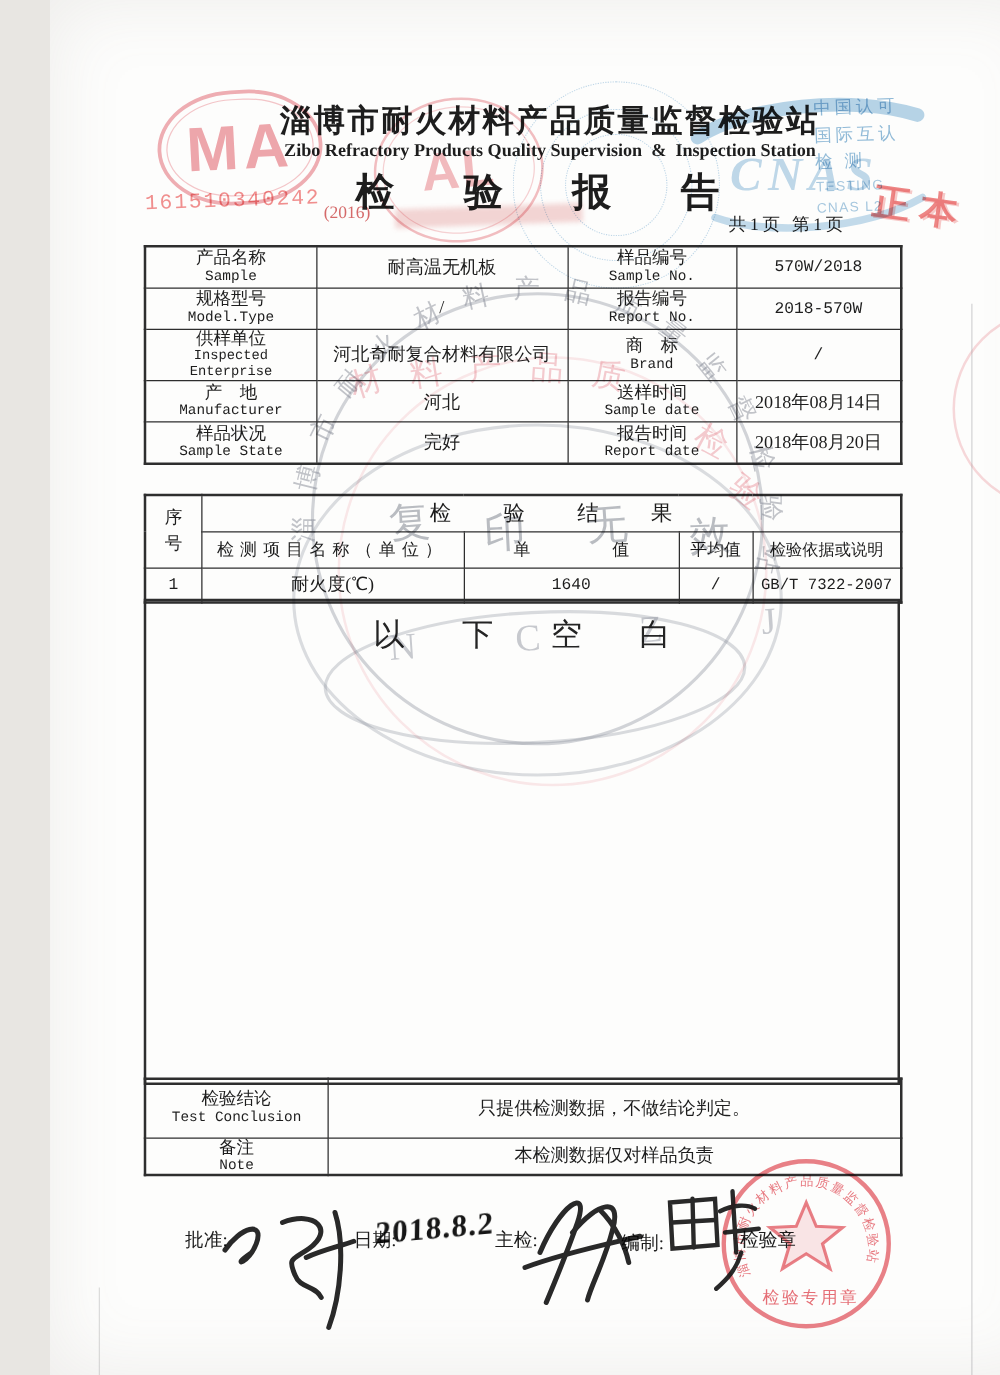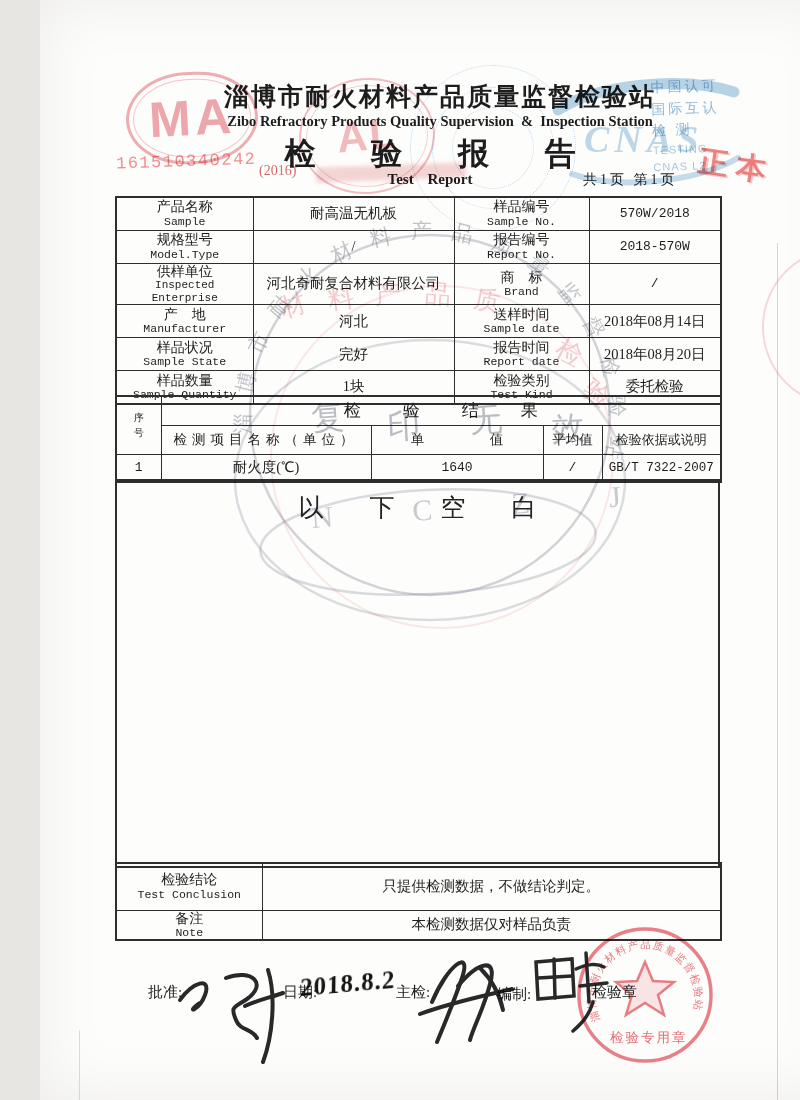--- a/index.html
+++ b/index.html
@@ -19,21 +19,21 @@
   
   table{border-collapse:collapse;table-layout:fixed;}
   td{border:1px solid #2e2e2e;padding:0 2px;text-align:center;vertical-align:middle;overflow:hidden;}
   .tbl{position:absolute;left:75px;width:605px;border:2px solid #2e2e2e;}
   .lab-cn{font-size:14px;line-height:1.1;display:block;}
   .lab-en{font-family:"Liberation Mono",monospace;font-size:11.5px;line-height:1.15;display:block;}
   .val-cn{font-size:14.5px;}
   .val-mono{font-family:"Liberation Mono",monospace;font-size:13px;}
   .res-title{font-size:17px;letter-spacing:42px;text-indent:42px;}
   .res-colhead{font-size:13.5px;letter-spacing:4px;}
-  .seqwrap{display:inline-block;width:1.1em;word-break:break-all;font-size:10px;line-height:1.5;}
+  .seqwrap{display:inline-block;width:1.1em;word-break:break-all;font-size:14px;line-height:1.5;}
   .blankbox{position:absolute;left:75px;top:479px;width:601px;height:385px;border:2px solid #2e2e2e;}
   .blank-note{margin-top:10px;text-align:center;font-size:25px;letter-spacing:46px;text-indent:46px;color:#242424;}
 
   
   .ink{mix-blend-mode:multiply;pointer-events:none;}
   .cma{left:86px;top:72px;width:126px;height:86px;border:3px solid rgba(226,95,105,.5);
        border-radius:46%/50%;transform:rotate(-3deg);display:flex;align-items:center;justify-content:center;}
   .cma:before{content:"";position:absolute;inset:4px;border:1.5px solid rgba(226,95,105,.35);border-radius:46%/50%;}
   .cma-txt{font-size:50px;font-weight:bold;color:rgba(226,95,105,.55);letter-spacing:4px;font-family:"Liberation Sans",sans-serif;}
   .cal{left:259px;top:78px;width:132px;height:112px;border:2.5px solid rgba(226,95,105,.4);
@@ -65,21 +65,20 @@
 </style>
 </head>
 <body>
 
 <div class="page">
 
   <div class="abs ctr station-cn">淄博市耐火材料产品质量监督检验站</div>
   <div class="abs ctr report-title">检 验 报 告</div>
   <div class="abs ctr station-en">Zibo Refractory Products Quality Supervision  &amp;  Inspection Station</div>
   <div class="abs pages">共1页 第1页</div>
-  <div class="abs ctr sub-title">Test Report</div>
 
   <table class="tbl" style="top:196px;">
     <colgroup>
         <col style="width:137px">
         <col style="width:201px">
         <col style="width:135px">
         <col style="width:132px">
       </colgroup>
     <tbody>
       <tr style="height:33px">
@@ -134,32 +133,20 @@
         <td>
             <span class="lab-cn">样品状况</span>
             <span class="lab-en">Sample State</span>
           </td>
         <td class="val-cn">完好</td>
         <td>
             <span class="lab-cn">报告时间</span>
             <span class="lab-en">Report date</span>
           </td>
         <td class="val-cn">2018年08月20日</td>
-      </tr>
-      <tr style="height:33px">
-        <td>
-            <span class="lab-cn">样品数量</span>
-            <span class="lab-en">Sample Quantity</span>
-          </td>
-        <td class="val-cn">1块</td>
-        <td>
-            <span class="lab-cn">检验类别</span>
-            <span class="lab-en">Test Kind</span>
-          </td>
-        <td class="val-cn">委托检验</td>
       </tr>
     </tbody>
   </table>
 
   <table class="tbl" style="top:395px;">
     <colgroup>
         <col style="width:45px">
         <col style="width:210px">
         <col style="width:172px">
         <col style="width:59px">

